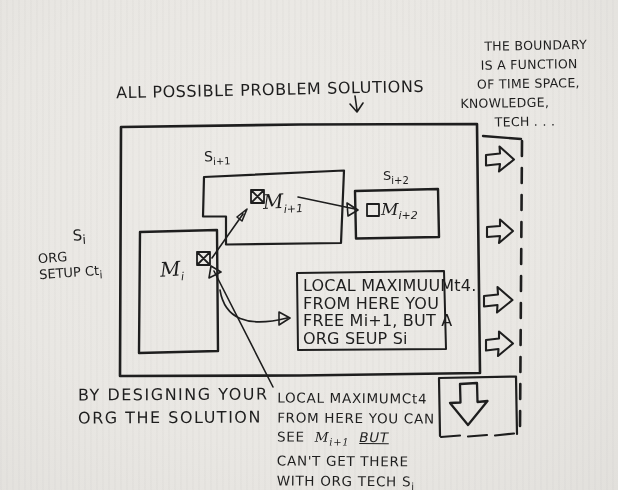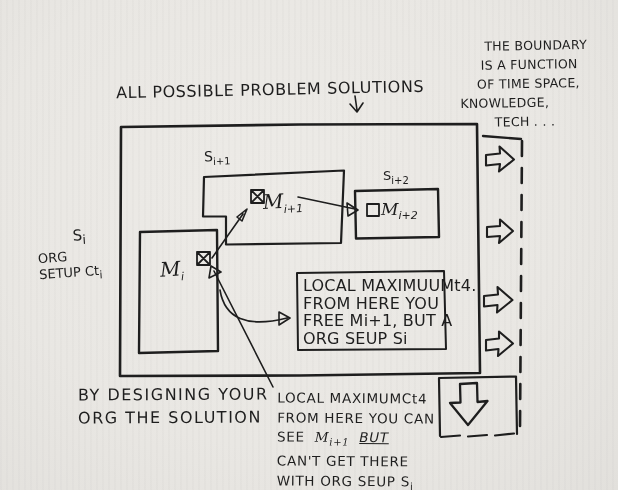--- a/index.html
+++ b/index.html
@@ -123,16 +123,16 @@
 
   <div class="hand cantget">
     <div>LOCAL MAXIMUMCt4</div>
     <div>FROM HERE YOU CAN</div>
     <div>
       <span>SEE</span>&nbsp;
       <span class="mword"><span>M</span><sub>i+1</sub></span>&nbsp;
       <span class="but">BUT</span>
     </div>
     <div>CAN'T GET THERE</div>
-    <div><span>WITH ORG SEUP S</span><sub>i</sub></div>
+    <div><span>WITH ORG TECH S</span><sub>i</sub></div>
   </div>
 
 </div>
 
 </body></html>

